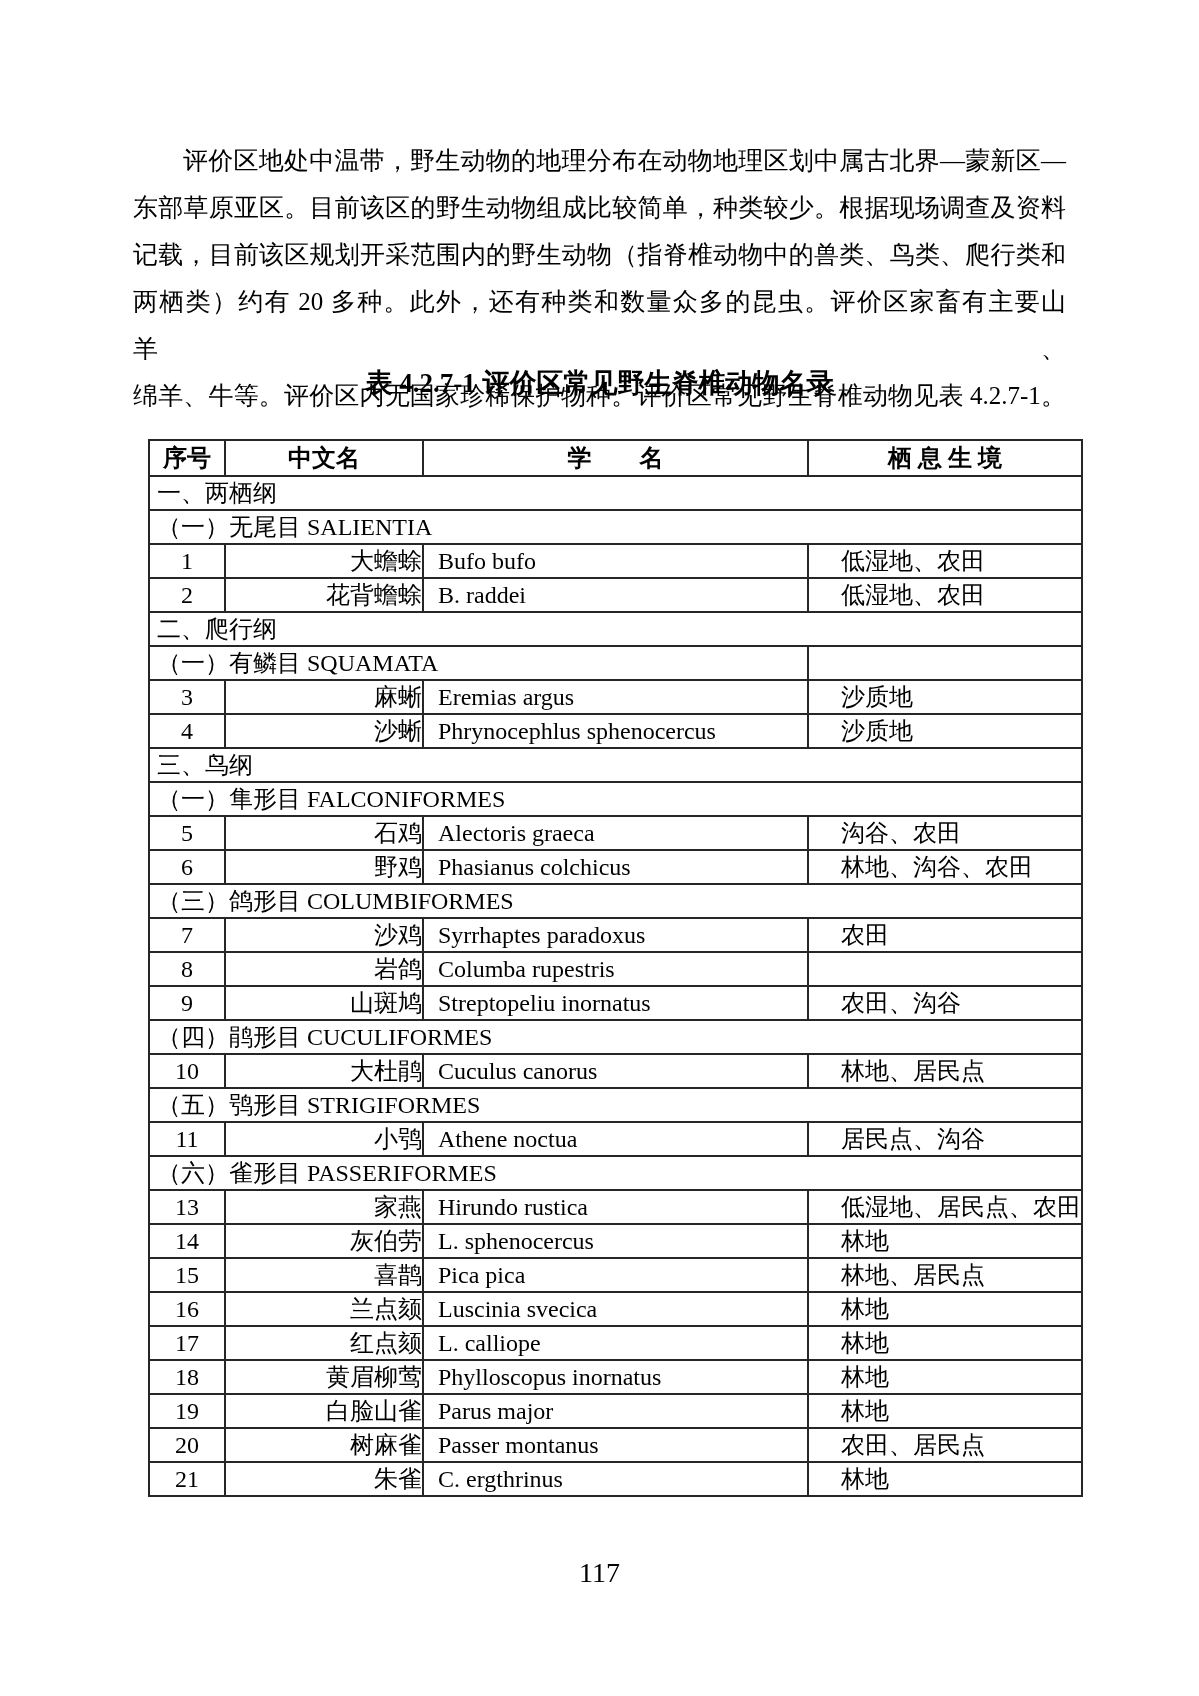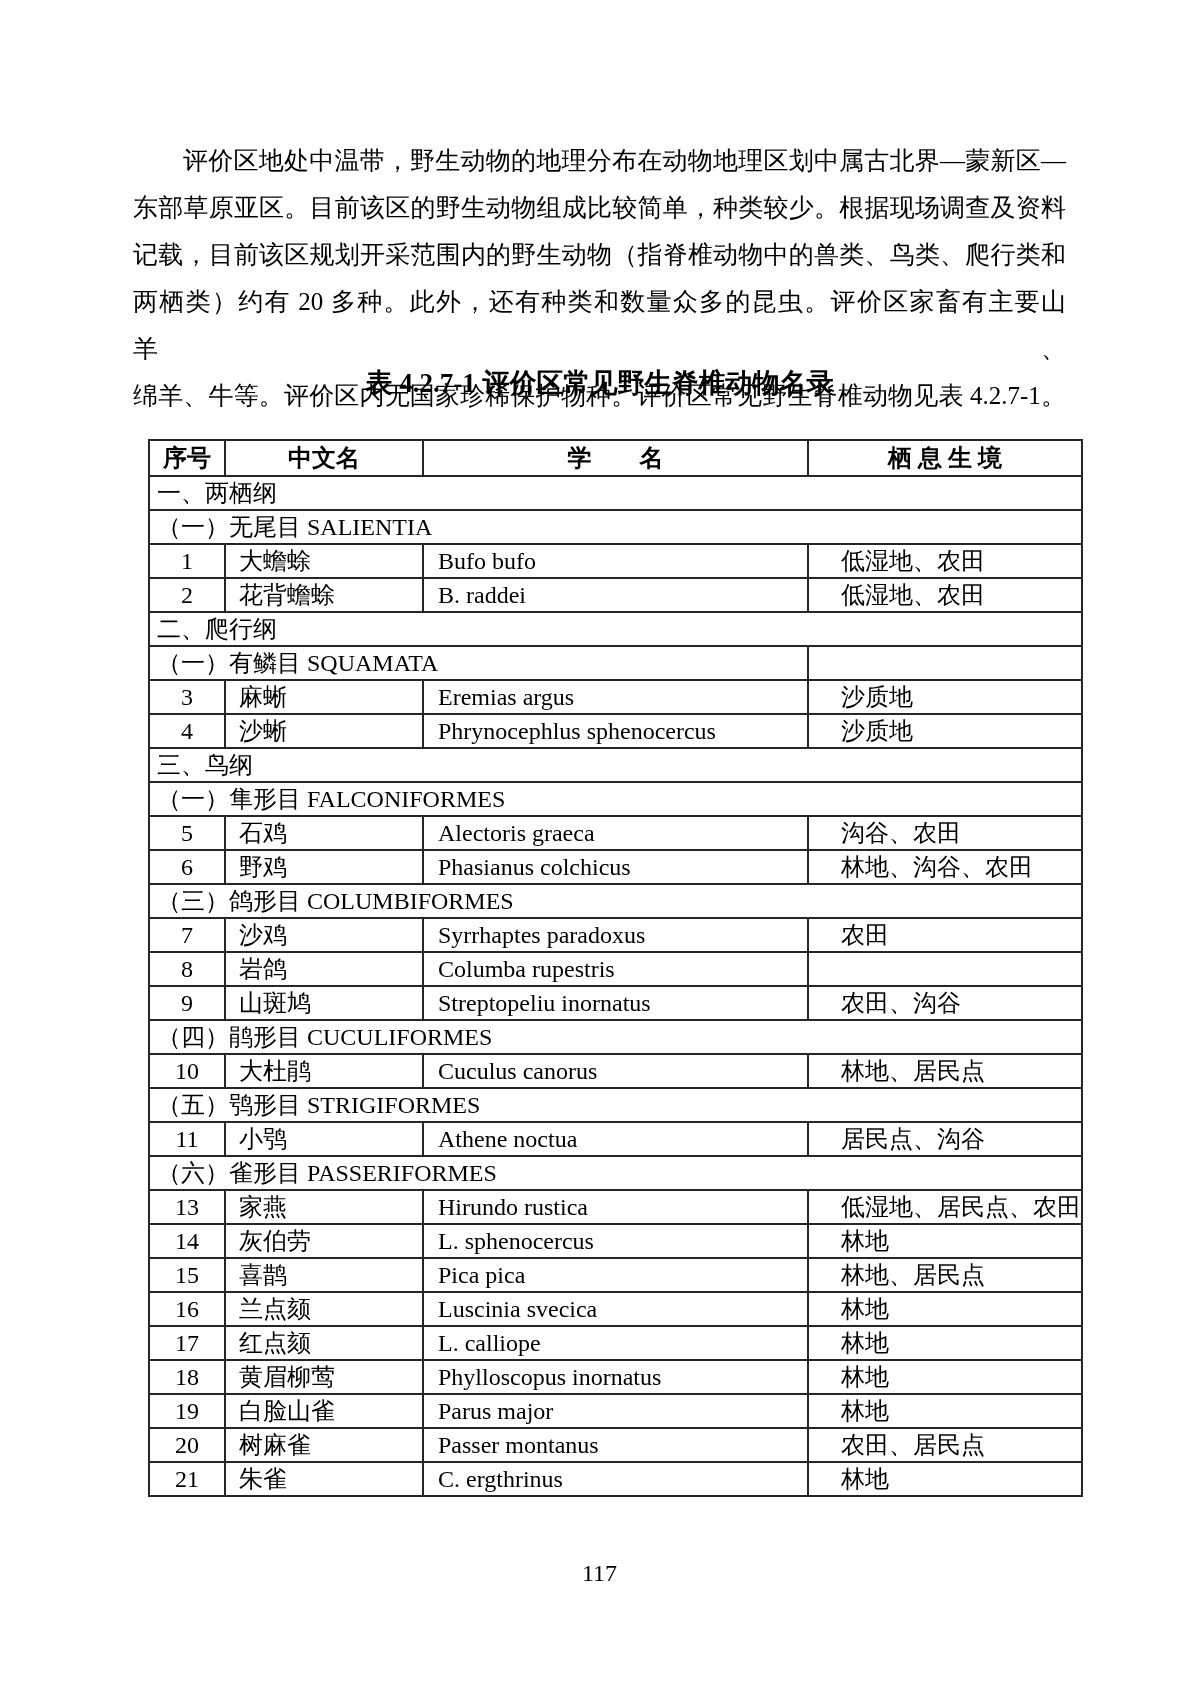--- a/index.html
+++ b/index.html
@@ -52,31 +52,31 @@
     overflow: hidden;
     white-space: nowrap;
   }
   table.species th {
     font-weight: bold;
     height: 36px;
     text-align: center;
   }
   table.species td { height: 32px; }
   td.cell-no { text-align: center; }
-  td.cell-chinese-name { padding-left: 13px; }
+  td.cell-chinese-name { padding-left: 13px; text-align: right; }
   td.cell-scientific-name { padding-left: 14px; }
   td.cell-habitat { padding-left: 32px; }
   td.section-cell { padding-left: 7px; }
   .page-footer {
     position: absolute;
     top: 1556px;
     left: 0;
     width: 100%;
     text-align: center;
-    font-size: 24px;
+    font-size: 28px;
     line-height: 34px;
   }
 </style>
 </head>
 <body>
 
 <div class="page">
 
   <div class="para">
       <div class="para-line first">评价区地处中温带，野生动物的地理分布在动物地理区划中属古北界—蒙新区—</div>

